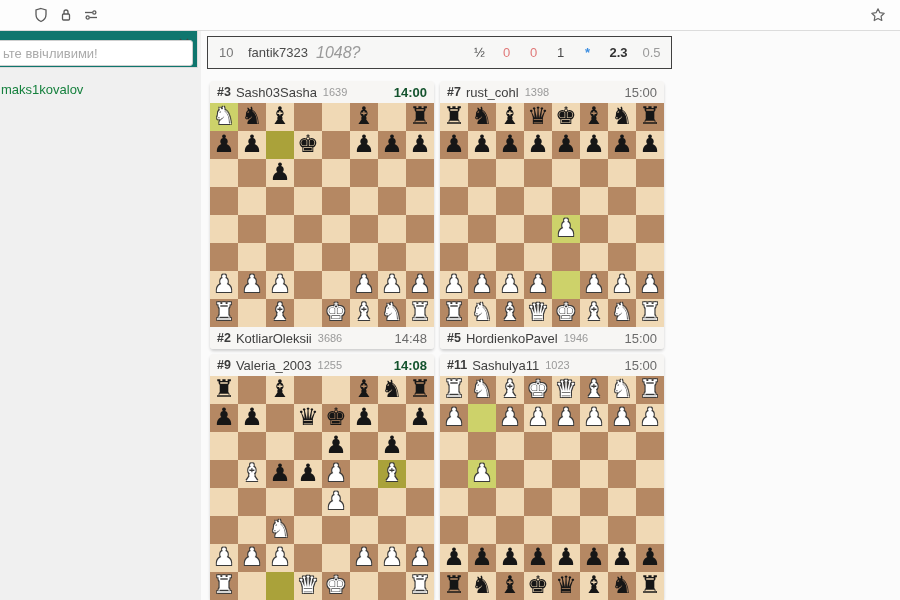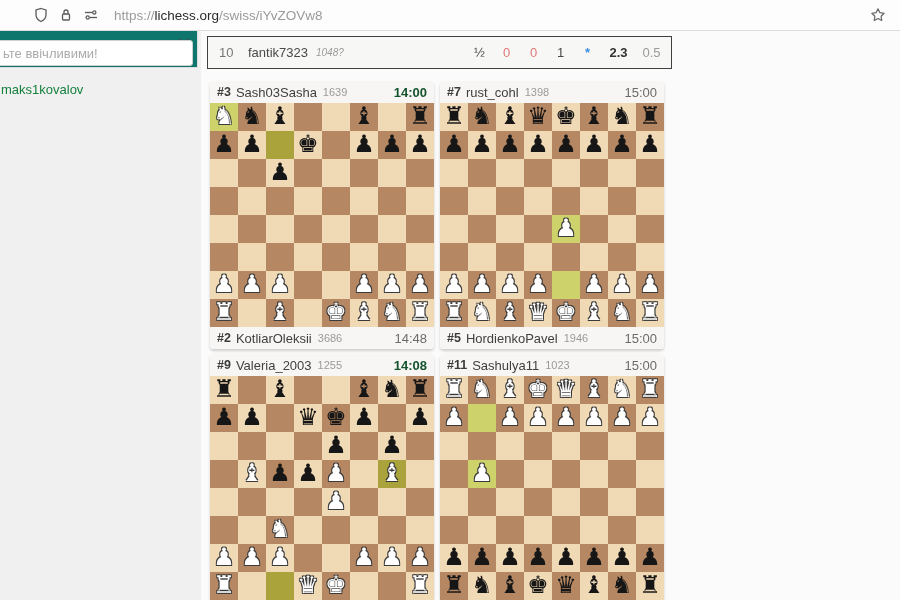--- a/index.html
+++ b/index.html
@@ -37,21 +37,21 @@
   }
   .member { position:absolute; top:82px; left:1px; font-size:13px; color:#15803d; }
   
   .scorecard {
     position:absolute; top:36px; left:207px; width:465px; height:33px;
     background:#f7f7f6; border:1px solid #404040;
     display:flex; align-items:center; font-size:13px;
   }
   .sc-rank { margin-left:11px; color:#777; min-width:20px; }
   .sc-name { margin-left:9px; color:#4a4a4a; }
-  .sc-rating { margin-left:8px; font-style:italic; font-size:10px; color:#9a9a9a; }
+  .sc-rating { margin-left:8px; font-style:italic; font-size:16px; color:#9a9a9a; }
   .sc-scores { margin-left:auto; margin-right:6px; display:flex; align-items:center; }
   .sc-cell { width:27px; text-align:center; }
   .s-half, .s-win { color:#4a4a4a; }
   .s-loss { color:#e07878; }
   .s-star { color:#3d8ee0; font-weight:700; }
   .s-pts  { color:#333; font-weight:700; margin-left:4px; }
   .s-tb   { color:#9a9a9a; margin-left:6px; }
   
   .boards {
     position:absolute; left:210px; top:81px;
@@ -104,21 +104,20 @@
     </svg>
   </span>
   <span class="tb-icon">
     <svg width="16" height="16" viewBox="0 0 16 16" fill="none" stroke="#5a5a5a" stroke-width="1.3">
       <line x1="2" y1="5.5" x2="9" y2="5.5"></line>
       <circle cx="11.3" cy="5.5" r="1.6"></circle>
       <line x1="14" y1="10.5" x2="7" y2="10.5"></line>
       <circle cx="4.7" cy="10.5" r="1.6"></circle>
     </svg>
   </span>
-  <span class="url"><span class="dim">https://</span><span class="host">lichess.org</span><span class="dim">/swiss/iYvZOVw8</span></span>
   <span class="tb-icon star">
     <svg width="16" height="16" viewBox="0 0 16 16" fill="none" stroke="#666" stroke-width="1.2" stroke-linejoin="round">
       <path d="M8 1.8 L9.9 5.7 14.2 6.3 11.1 9.3 11.8 13.5 8 11.5 4.2 13.5 4.9 9.3 1.8 6.3 6.1 5.7 Z"></path>
     </svg>
   </span>
 </div>
 
 <div class="sidebar-bg"></div>
 <div class="chat-block">
   <span class="chat-chevron">

